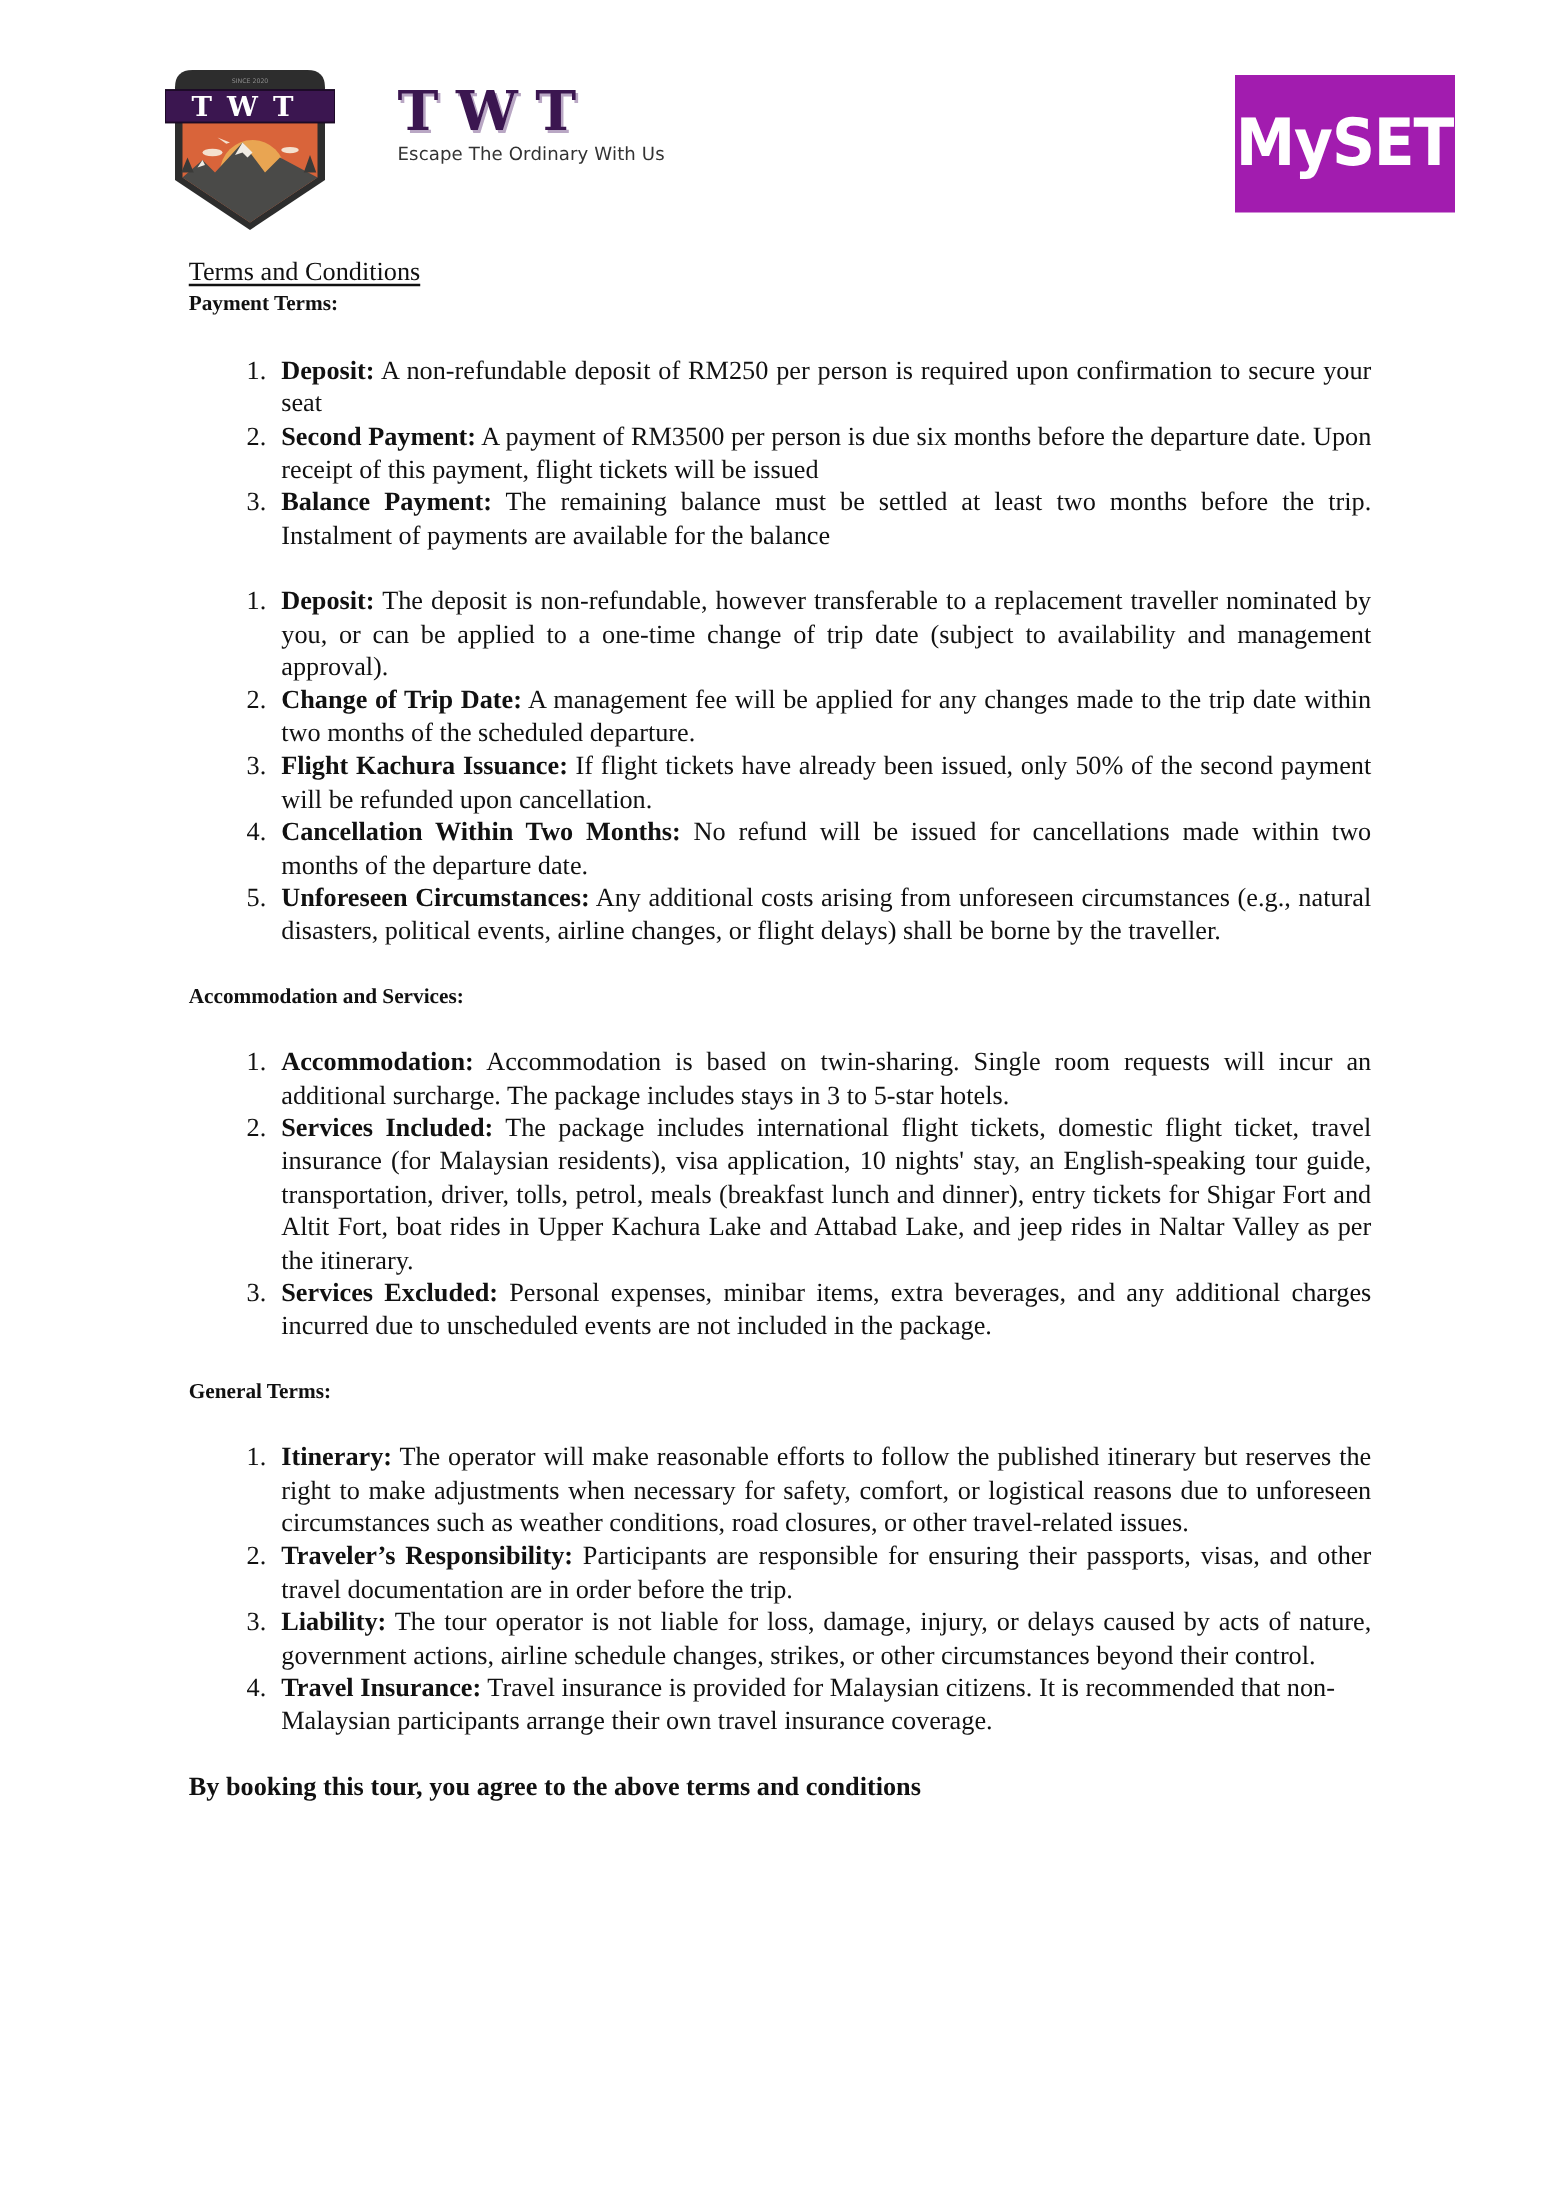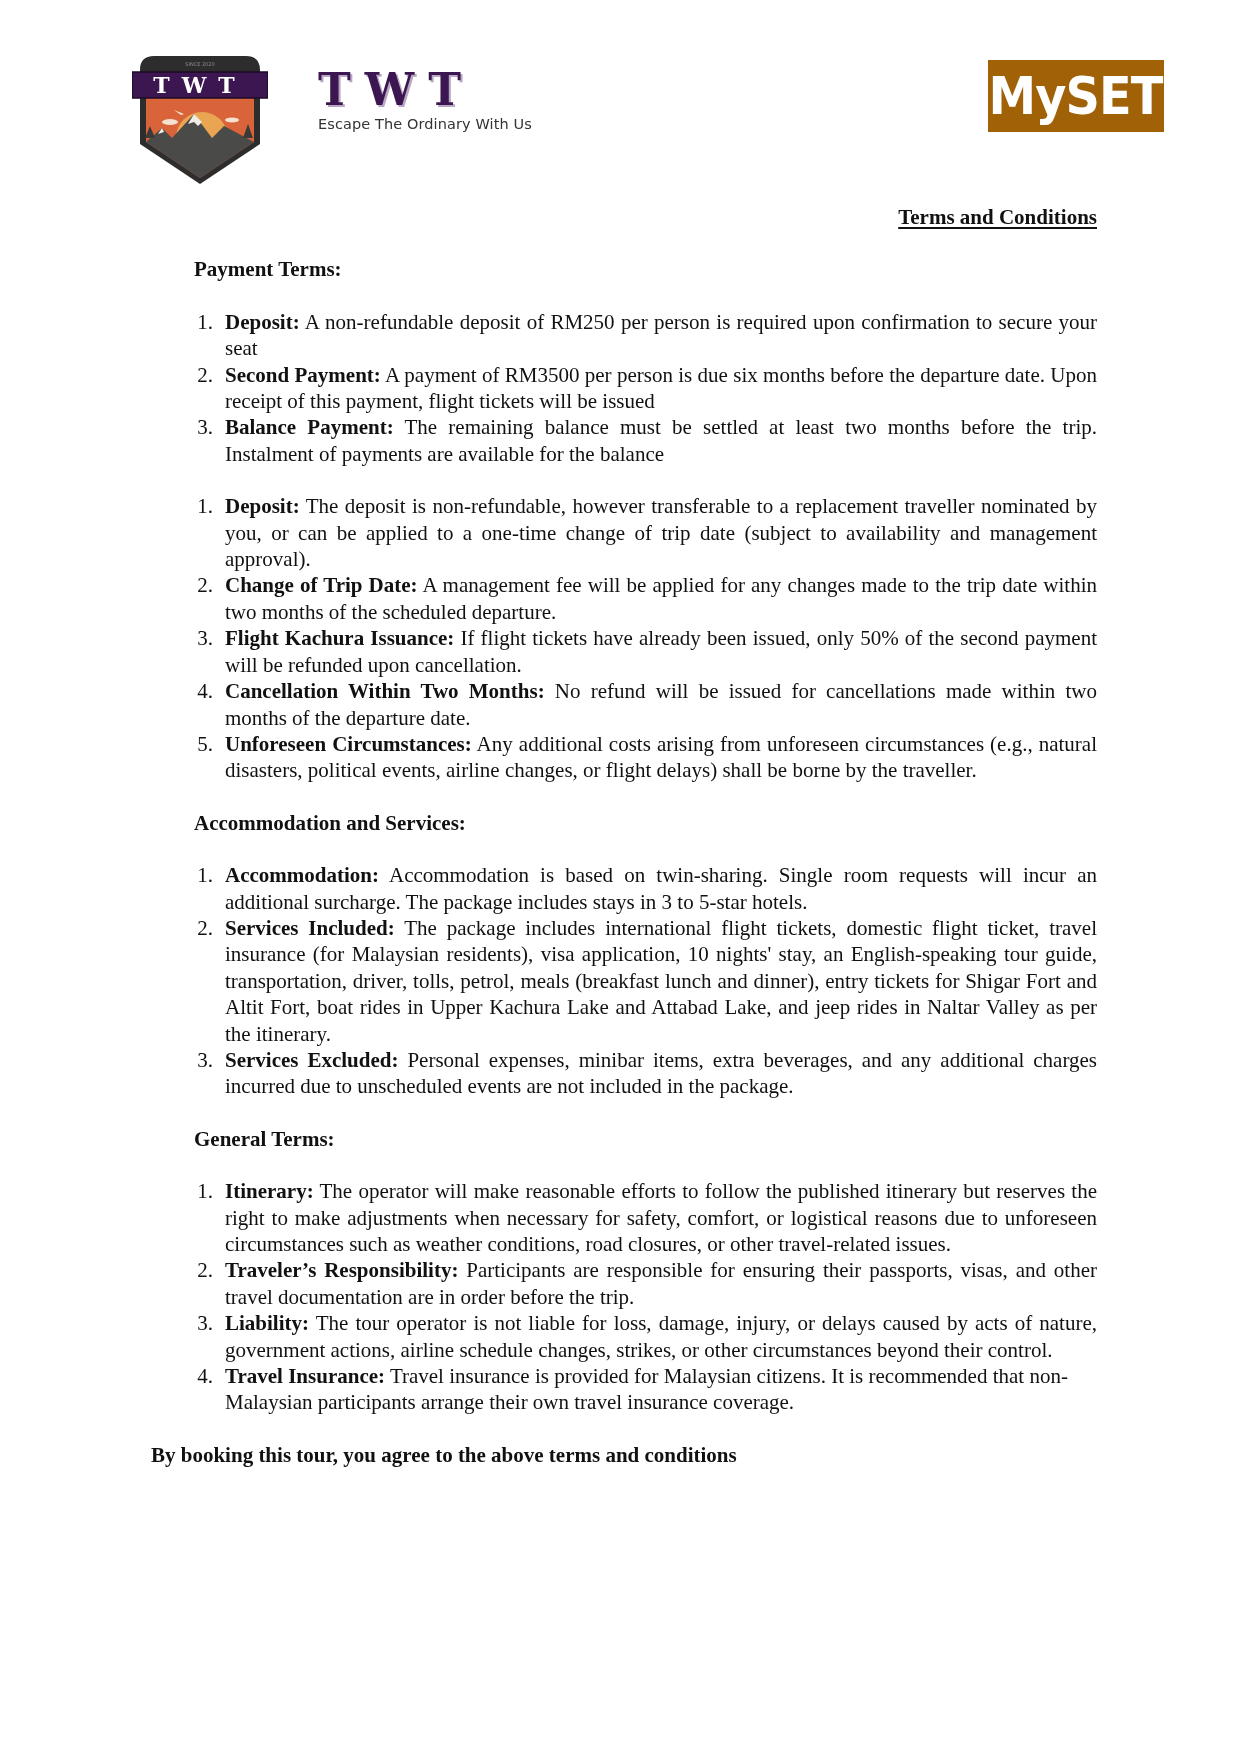--- a/index.html
+++ b/index.html
@@ -19,39 +19,39 @@
   .brand-name {
     font-family: "DejaVu Serif", serif; font-weight: bold;
     font-size: 44px; letter-spacing: 14px; color: #3b1650;
     text-shadow: 2px 2px 0 #b9a7c4; line-height: 44px;
   }
   .brand-tag {
     font-family: "DejaVu Sans", sans-serif; font-size: 14.5px; color: #333;
     margin-top: 4px; letter-spacing: 0.1px;
   }
   .myset {
-    position: absolute; left: 988px; top: 60px; width: 176px; height: 72px;
-    background: #a16207; display: flex; align-items: center; justify-content: center;
+    position: absolute; left: 988px; top: 60px; width: 176px; height: 110px;
+    background: #a21caf; display: flex; align-items: center; justify-content: center;
   }
   .myset span {
     font-family: "DejaVu Sans", sans-serif; font-weight: bold; color: #ffffff;
     font-size: 52px; letter-spacing: -1px; line-height: 1;
     transform: scaleX(0.92);
   }
   
   .doc {
     position: absolute; left: 151px; top: 204px; width: 946px;
     font-size: 21px; line-height: 26.4px;
   }
   .title {
-    font-weight: bold; text-decoration: underline; text-underline-offset: 3px;
-    font-size: 21px; margin-bottom: 26px; text-align: right;
+    font-weight: normal; text-decoration: underline; text-underline-offset: 3px;
+    font-size: 21px; 
   }
   .section-heading {
-    font-weight: bold; font-size: 21px; margin-bottom: 26px; margin-left: 43px;
+    font-weight: bold; font-size: 17px; margin-bottom: 26px;
   }
   ol.terms {
     list-style: none; margin-left: 36px; margin-bottom: 26px;
   }
   ol.terms li {
     position: relative; padding-left: 38px; text-align: justify;
   }
   ol.terms li .num {
     position: absolute; left: 0; top: 0; width: 26px; text-align: right;
   }

